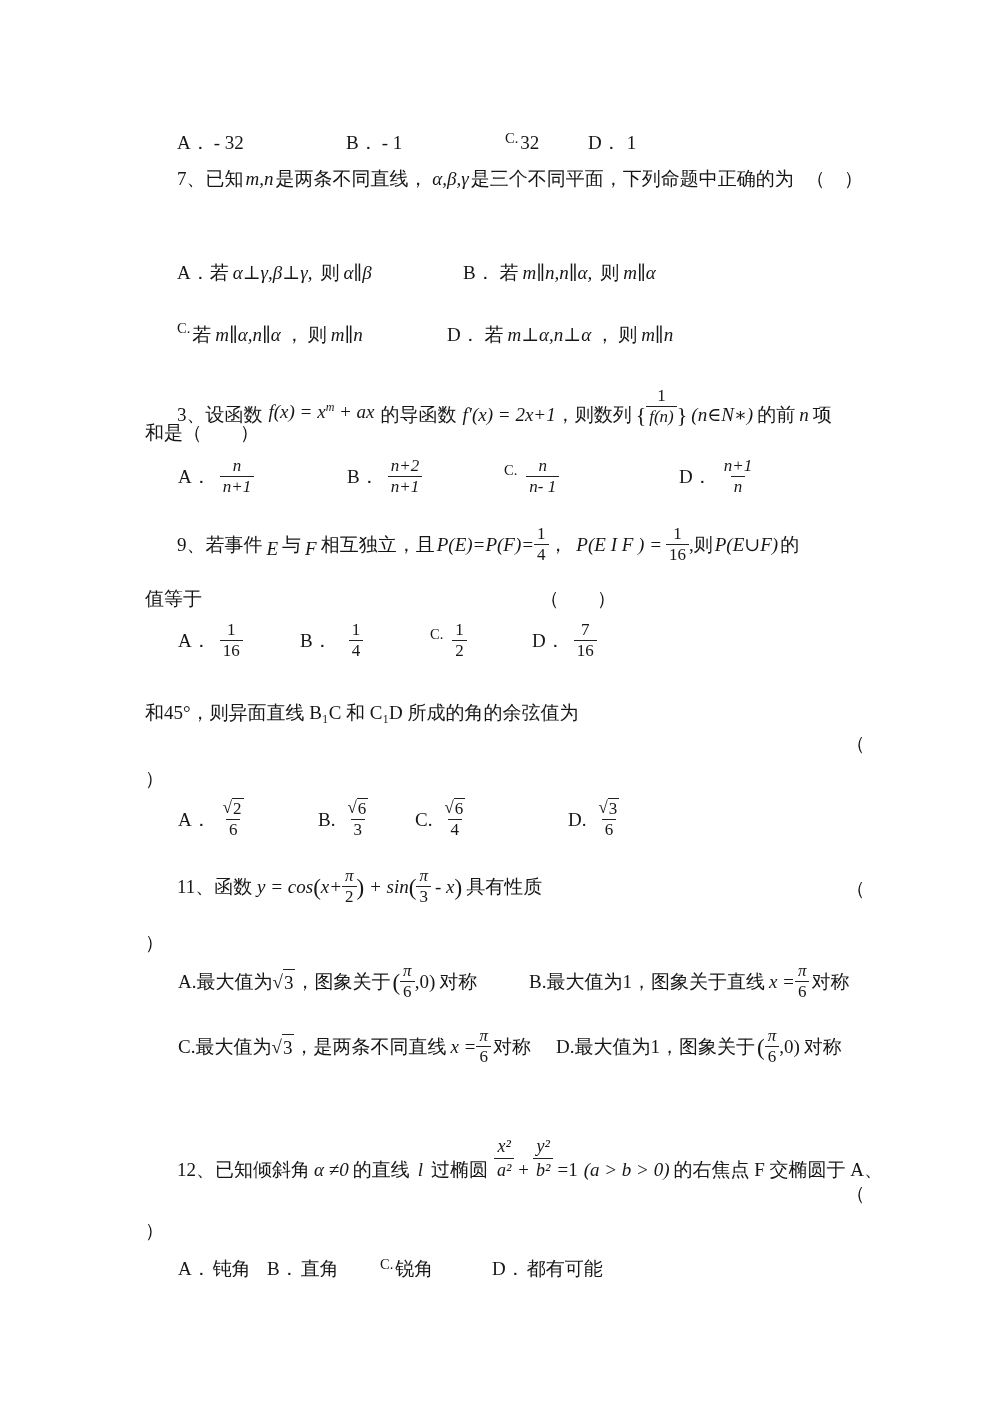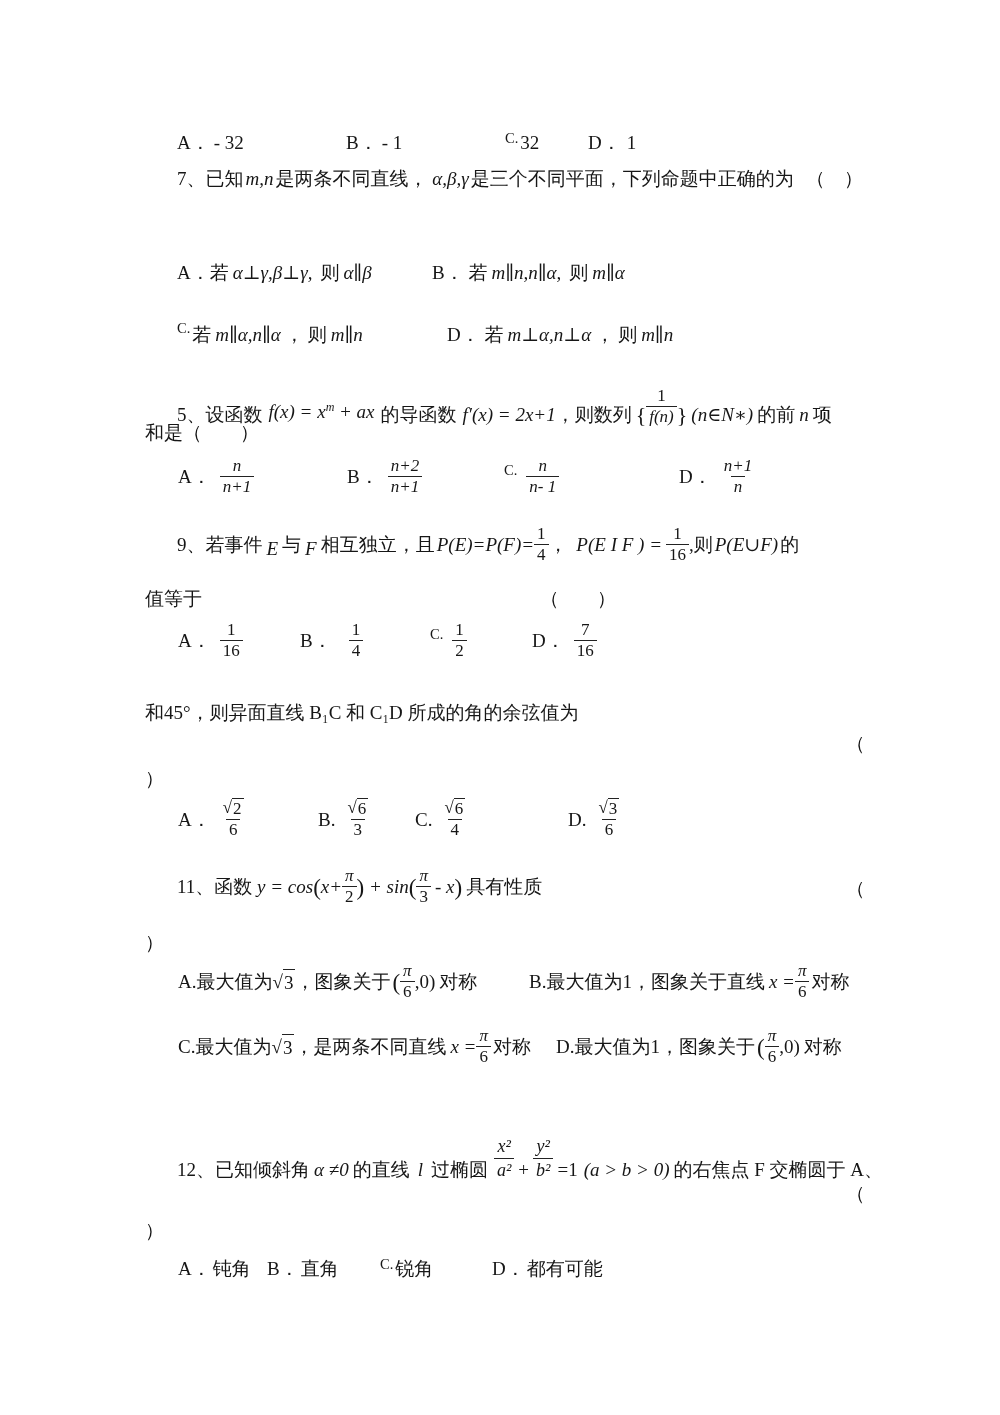--- a/index.html
+++ b/index.html
@@ -73,21 +73,21 @@
     <span class="g2">是三个不同平面，下列命题中正确的为</span>
   </div>
   <div class="line" style="left:806px;top:166px">（　）</div>
 
   <div class="line vs" style="left:177px;top:203px">
     <span>A．若</span>
     <span class="m low g4">α⊥γ,β⊥γ,</span>
     <span class="g8">则</span>
     <span class="m low g4">α∥β</span>
   </div>
-  <div class="line vs" style="left:432px;top:203px">
+  <div class="line vs" style="left:463px;top:203px">
     <span>B． 若</span>
     <span class="m low g4">m∥n,n∥α,</span>
     <span class="g8">则</span>
     <span class="m low g4">m∥α</span>
   </div>
   <div class="line vs" style="left:177px;top:265px">
     <span class="sm">C.</span>
     <span class="g2">若</span>
     <span class="m low g4">m∥α,n∥α</span>
     <span class="g4">，</span>
@@ -96,21 +96,21 @@
   </div>
   <div class="line vs" style="left:447px;top:265px">
     <span>D． 若</span>
     <span class="m low g4">m⊥α,n⊥α</span>
     <span class="g4">，</span>
     <span class="g4">则</span>
     <span class="m low g4">m∥n</span>
   </div>
 
   <div class="line vs" style="left:177px;top:338px">
-    <span>5、设函数</span>
+    <span>3、设函数</span>
     <span class="low g6"><span class="m">f(x) = x</span><span class="spr">m</span><span class="m"> + ax</span></span>
     <span class="g6">的导函数</span>
     <span class="m low g6">f′(x) = 2x+1</span>
     <span>，则数列</span>
     <span class="brc g4">{</span>
     <span class="frac mt4">
       <span class="num">1</span>
       <span class="den m">f(n)</span>
     </span>
     <span class="brc">}</span>

